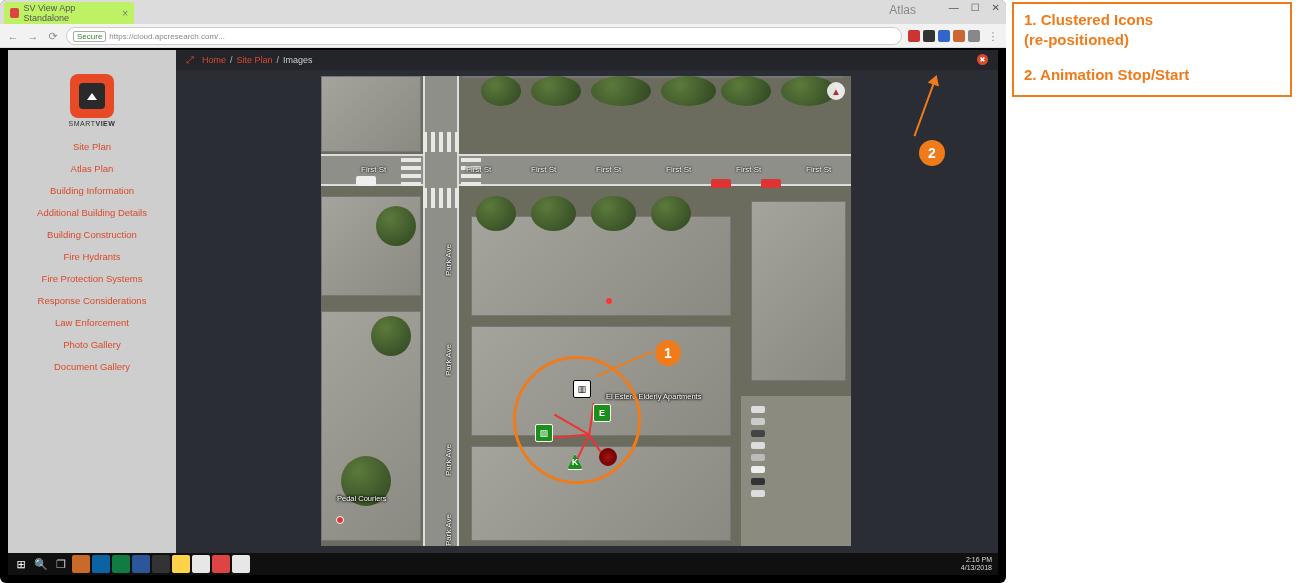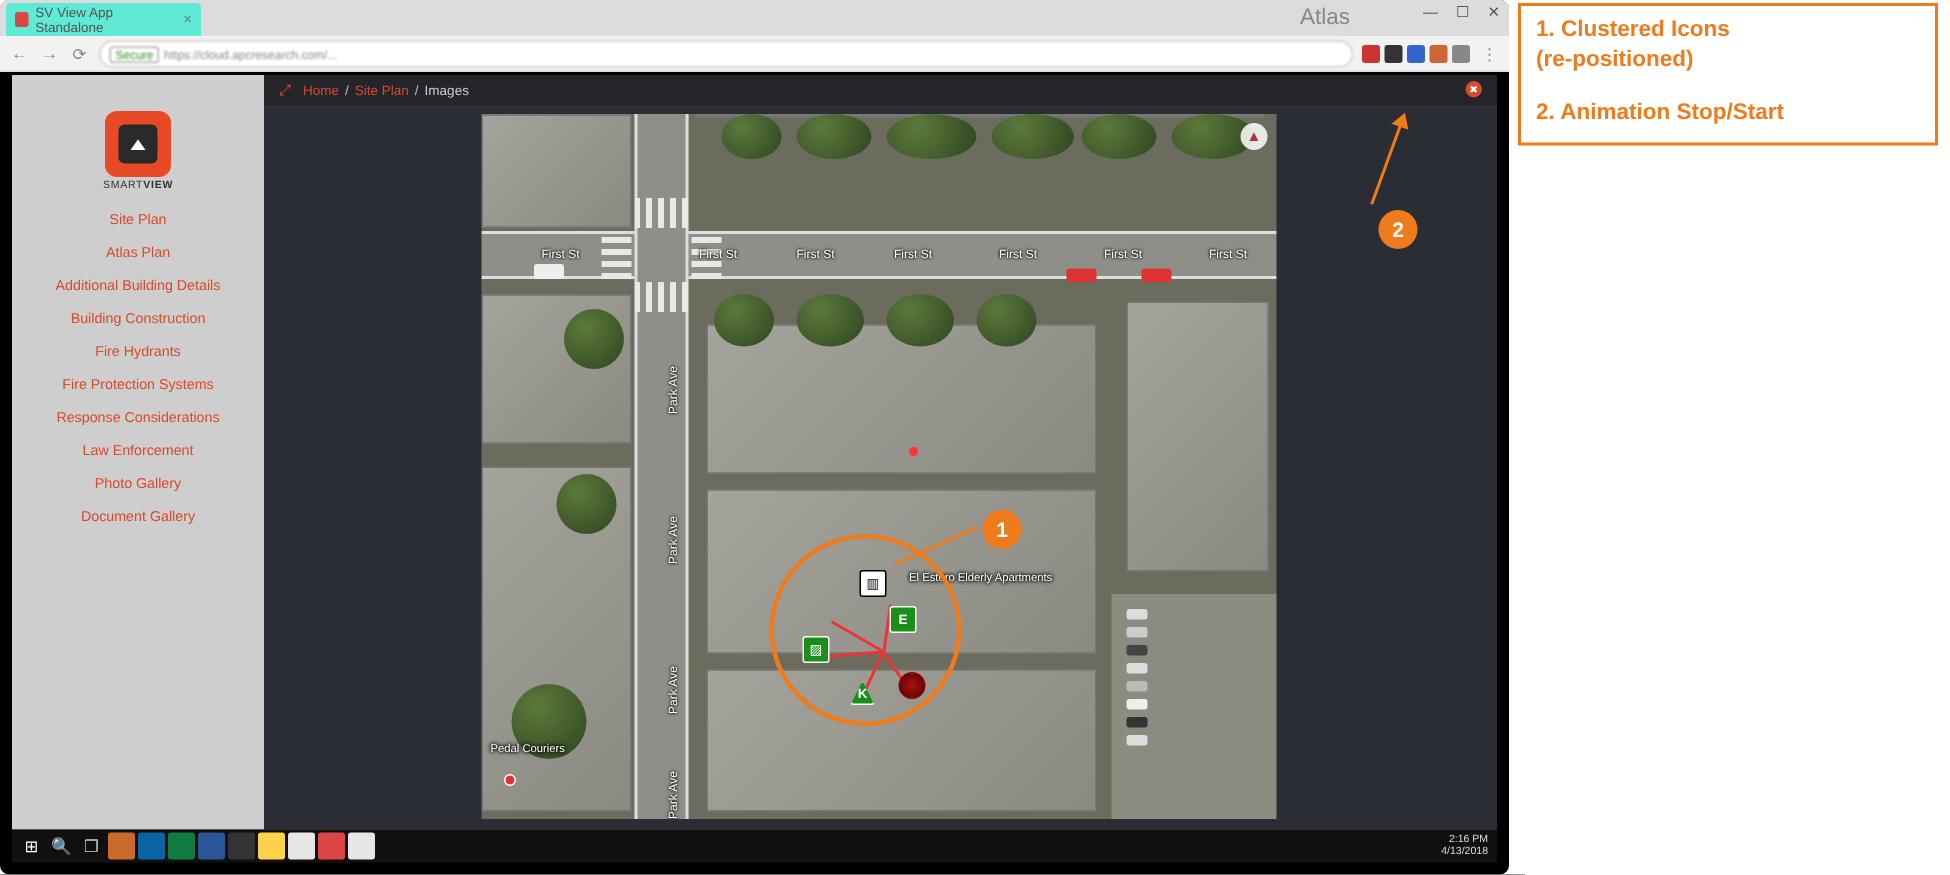--- a/index.html
+++ b/index.html
@@ -24,21 +24,21 @@
   border-bottom: 1px solid #ddd;
 }
 .tab-strip {
   height: 24px;
   background: #dcdcdc;
   display: flex;
   align-items: center;
   padding-left: 4px;
 }
 .tab {
-  background: #5eead4;
+  background: #bef264;
   height: 22px;
   width: 130px;
   border-radius: 3px 3px 0 0;
   margin-top: 2px;
   font-size: 9px;
   color: #555;
   display: flex;
   align-items: center;
   padding: 0 6px;
   filter: blur(0.4px);
@@ -48,21 +48,21 @@
 .tab .close { margin-left: auto; font-size: 10px; color: #777; }
 .win-controls {
   position: absolute;
   right: 6px; top: 2px;
   display: flex;
   gap: 12px;
   font-size: 10px;
   color: #555;
   align-items: center;
 }
-.win-user { position: absolute; right: 106px; top:3px; font-size:15px; color:#888; filter: blur(0.5px); margin-left: 41px; }
+.win-user { position: absolute; right: 90px; top:3px; font-size:12px; color:#888; filter: blur(0.5px); margin-left: 41px; }
 .addr-bar {
   height: 24px;
   display: flex;
   align-items: center;
   padding: 0 6px;
   gap: 6px;
 }
 .nav-btn {
   width: 14px; height: 14px;
   color: #888;
@@ -471,20 +471,21 @@
         <div class="logo-inner">
             <div class="tri"></div>
           </div>
       </div>
       <div class="brand">
         <span>SMART</span><b>VIEW</b>
       </div>
       <div class="nav-links">
         <a>Site Plan</a>
         <a>Atlas Plan</a>
+        <a>Building Information</a>
         <a>Additional Building Details</a>
         <a>Building Construction</a>
         <a>Fire Hydrants</a>
         <a>Fire Protection Systems</a>
         <a>Response Considerations</a>
         <a>Law Enforcement</a>
         <a>Photo Gallery</a>
         <a>Document Gallery</a>
       </div>
     </div>
@@ -554,22 +555,22 @@
           <div class="tree" style="left:155px;top:120px;width:40px;height:35px"></div>
           <div class="tree" style="left:210px;top:120px;width:45px;height:35px"></div>
           <div class="tree" style="left:270px;top:120px;width:45px;height:35px"></div>
           <div class="tree" style="left:330px;top:120px;width:40px;height:35px"></div>
           <div class="tree" style="left:55px;top:130px;width:40px;height:40px"></div>
           <div class="tree" style="left:50px;top:240px;width:40px;height:40px"></div>
           <div class="tree" style="left:20px;top:380px;width:50px;height:50px"></div>
 
           <div class="compass">▲</div>
 
-          <div class="poi-label" style="left:285px;top:304px;text-align:center;width:80px">El Estero Elderly Apartments</div>
-          <div class="poi-label" style="left:6px;top:418px">Pedal Couriers</div>
+          <div class="poi-label" style="left:285px;top:316px;text-align:center;width:80px">El Estero Elderly Apartments</div>
+          <div class="poi-label" style="left:16px;top:418px">Pedal Couriers</div>
 
           <div style="position:absolute;left:15px;top:440px;width:8px;height:8px;border-radius:50%;background:#d33;border:1px solid #fff"></div>
 
           <div class="red-dot" style="left:285px;top:222px"></div>
 
           <div class="cluster-circle"></div>
 
           <div class="marker-line" style="left:268px;top:358px;width:32px;transform:rotate(-82deg)"></div>
           <div class="marker-line" style="left:268px;top:358px;width:40px;transform:rotate(-150deg)"></div>
           <div class="marker-line" style="left:268px;top:358px;width:48px;transform:rotate(175deg)"></div>

